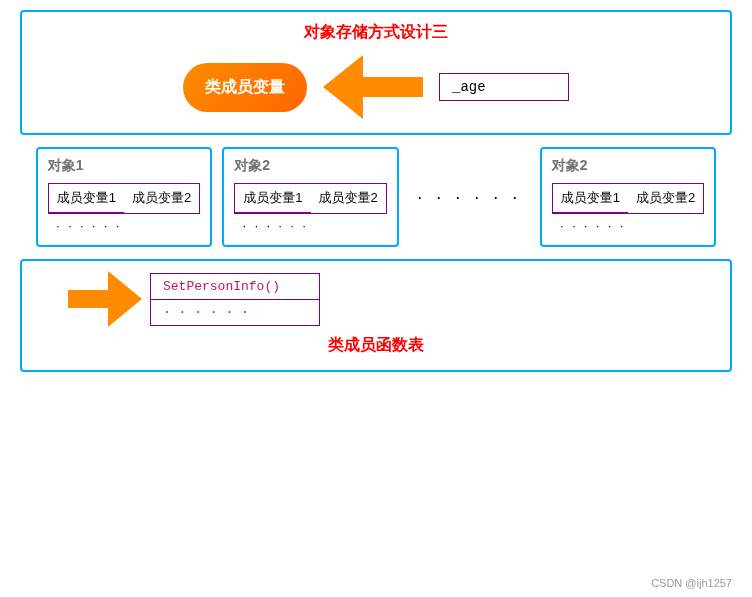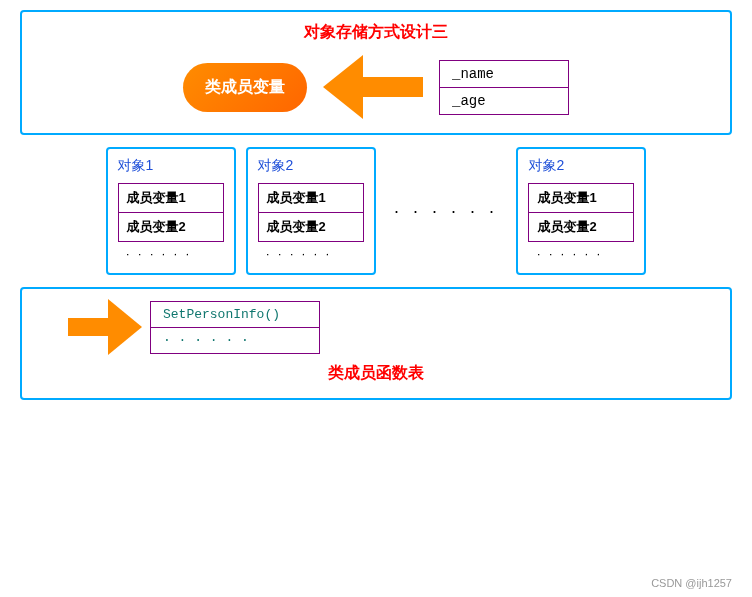--- a/index.html
+++ b/index.html
@@ -113,31 +113,30 @@
     }
 
     .object-box {
       border: 2px solid #00aaff;
       border-radius: 4px;
       padding: 8px 10px;
       min-width: 130px;
     }
 
     .object-title {
-      color: #1d4ed8;
+      color: #737373;
       font-size: 14px;
-      font-weight: normal;
+      font-weight: bold;
       margin-bottom: 8px;
     }
 
     .object-inner {
       border: 1.5px solid #800080;
       display: flex;
-      flex-direction: column;
-      font-weight: bold;
+      flex-direction: row;
     }
 
     .obj-row {
       border-bottom: 1px solid #800080;
       padding: 5px 8px;
       font-size: 13px;
       color: #000;
     }
 
     .obj-row:last-child {
@@ -191,21 +190,21 @@
       border: 1.5px solid #800080;
       display: flex;
       flex-direction: column;
       min-width: 170px;
     }
 
     .func-item {
       border-bottom: 1px solid #800080;
       padding: 5px 12px;
       font-size: 13px;
-      color: #0f766e;
+      color: #be185d;
       font-family: "Courier New", monospace;
     }
 
     .func-item:last-child {
       border-bottom: none;
     }
 
     
     .arrow-right-shape {
       display: flex;
@@ -246,21 +245,20 @@
     <div class="section1-content">
 
       <div class="orange-pill">类成员变量</div>
 
       <div class="big-arrow">
         <div class="arrow-head"></div>
         <div class="arrow-body"></div>
       </div>
 
       <div class="fields-box">
-        <div class="field-item">_name</div>
         <div class="field-item">_age</div>
       </div>
     </div>
   </div>
 
   <div class="section2">
 
     <div class="object-box">
       <div class="object-title">对象1</div>
       <div class="object-inner">

